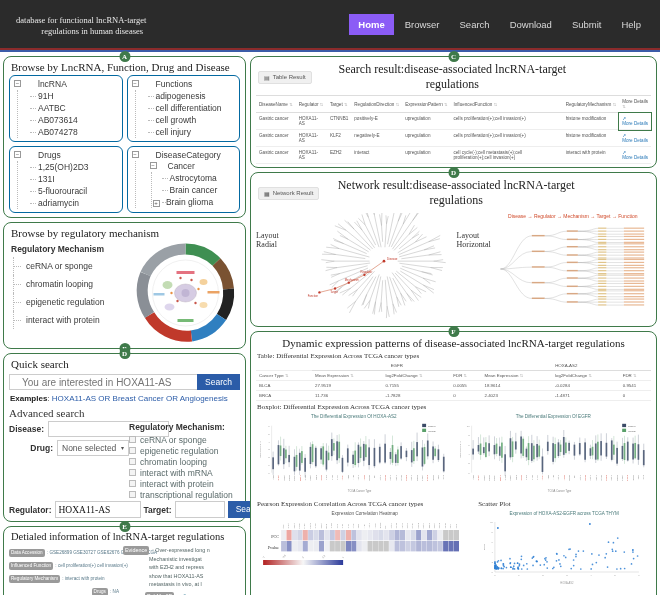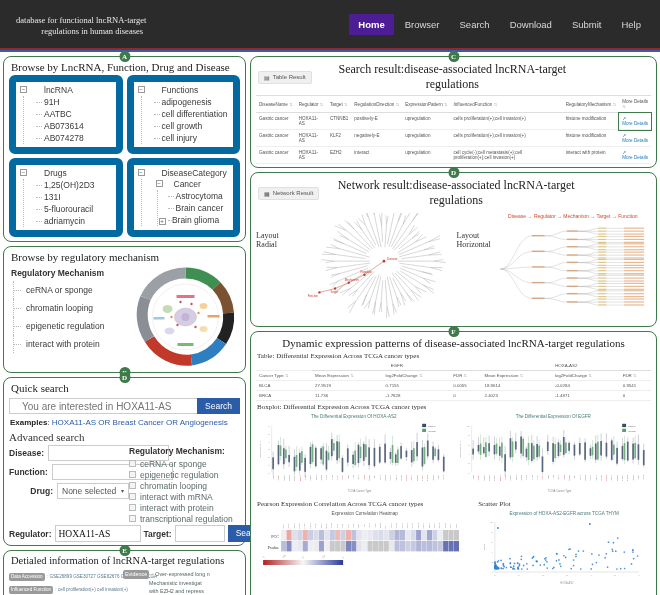--- a/index.html
+++ b/index.html
@@ -24,21 +24,21 @@
     font-family:"Liberation Serif", serif;
     font-size:8.5px; color:#e8e8e8; line-height:1.35;
     margin-left:6px; margin-top:4px;text-align:center;
   }
   .logo-sub div:last-child { padding-left:22px; }
   .nav { margin-left:auto; display:flex; align-items:center; gap:2px; }
   .nav a {
     color:#d8d8d8; font-size:9.5px; padding:5px 9px; text-decoration:none;
     font-family:"Liberation Sans", sans-serif;
   }
-  .nav a.active { background:#4c1d95; color:#ffffff; font-weight:bold; }
+  .nav a.active { background:#8b5cf6; color:#ffffff; font-weight:bold; }
   .redline { height:2px; background:#8b2b2b; }
   .blueline { height:2px; background:#3b5ca8; }
 
   
   .page { display:flex; padding:4px 3px 3px 3px; gap:4px; }
   .col-left { width:243px; display:flex; flex-direction:column; gap:4px; }
   .col-right { width:408px; display:flex; flex-direction:column; gap:4px; }
 
   .panel {
     border:1px solid #3f7a4a; border-radius:8px; background:#fff;
@@ -52,21 +52,21 @@
     position:absolute; width:11px; height:11px; border-radius:50%;
     background:#3f7a4a; color:#fff; font-size:7px; font-weight:bold;
     display:flex; align-items:center; justify-content:center;
     left:50%; transform:translateX(-50%); top:-6px; z-index:5;
     font-family:"Liberation Serif", serif;
   }
 
   
   .tree-grid { display:flex; gap:4px; }
   .tree-box {
-    flex:1; border:7px solid #0369a1; border-radius:6px;
+    flex:1; border:1px solid #0369a1; border-radius:6px;
     padding:3px 4px; min-height:60px;
   }
   .tree-root { display:flex; align-items:flex-start; gap:3px; }
   .exp {
     width:7px; height:7px; border:1px solid #999; color:#555;
     font-size:6px; line-height:5px; text-align:center; display:inline-block;
     background:#fff; margin-top:1px; flex:none;
   }
   .tree-root-label { font-size:8.5px; color:#3a3a3a; padding-left:14px; }
   .tree-children { padding-left:12px; border-left:1px dotted #bbb; margin-left:3px; margin-top:1px;}
@@ -341,24 +341,20 @@
       </div>
       <div class="examples">
         <b>Examples</b><span>: </span><span class="lnk">HOXA11-AS OR Breast Cancer OR Angiogenesis</span>
       </div>
 
       <div class="adv-title">Advanced search</div>
       <div class="adv-grid">
         <div class="adv-left">
           <div class="field-row">
             <div class="field-label">Disease:</div>
-            <input class="field-input" value="" style="">
-          </div>
-          <div class="field-row">
-            <div class="field-label">Function:</div>
             <input class="field-input" value="" style="">
           </div>
           <div class="field-row">
             <div class="field-label">Drug:</div>
             <div class="field-select">
               <span>None selected</span>
               <span style="font-size:6px;">▾</span>
             </div>
           </div>
         </div>

